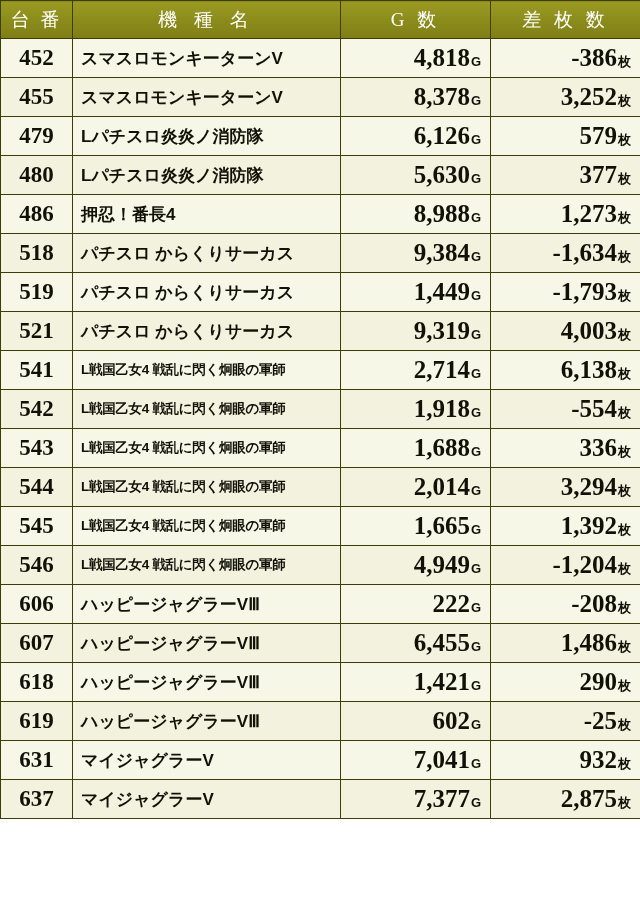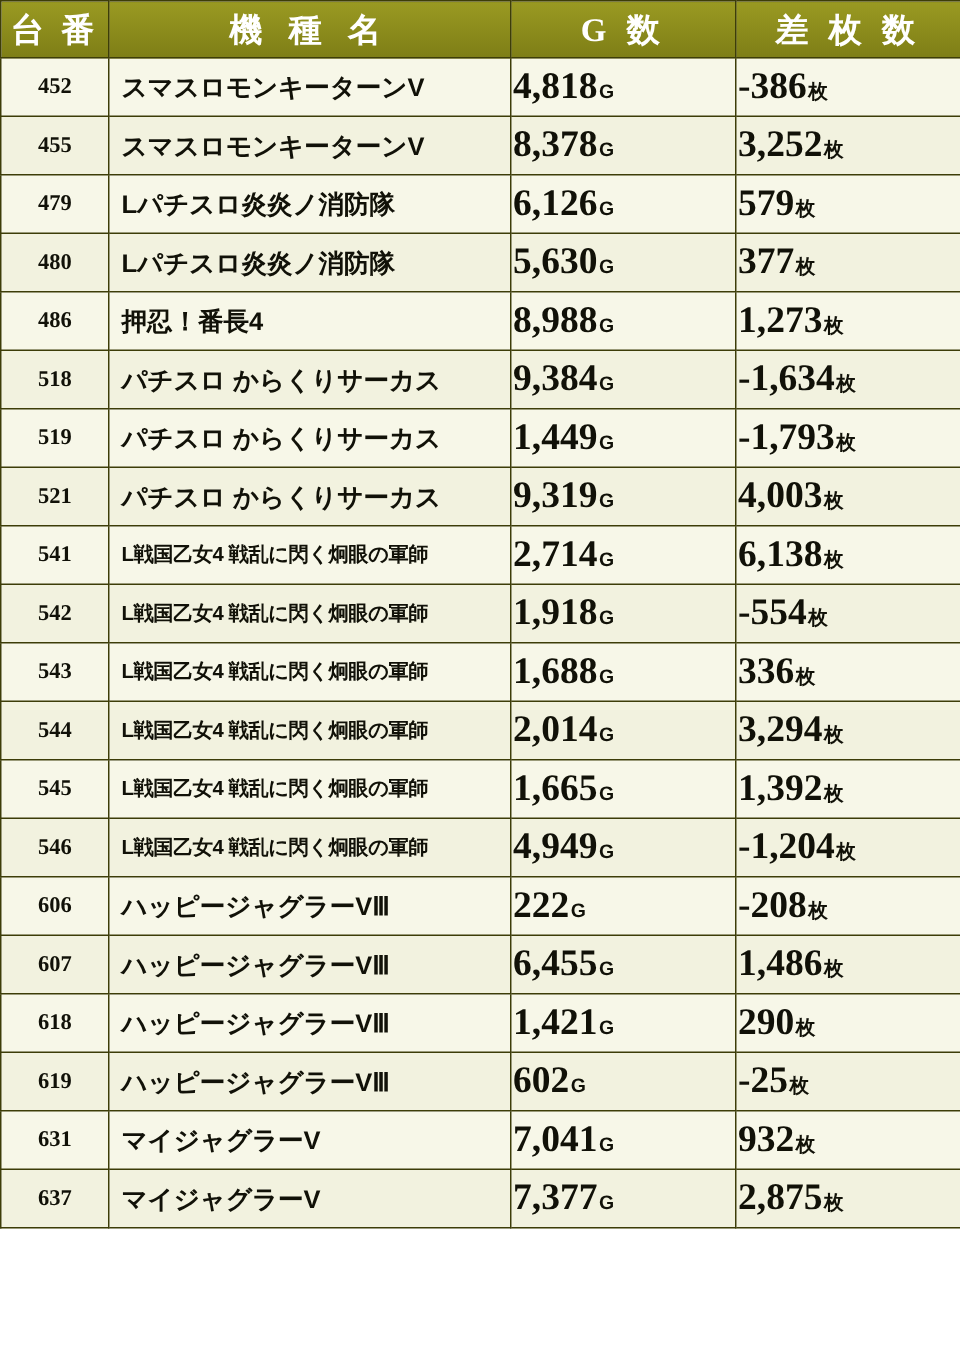--- a/index.html
+++ b/index.html
@@ -27,53 +27,54 @@
   table.data col.c-name  { width: 268px; }
   table.data col.c-g     { width: 150px; }
   table.data col.c-diff  { width: 150px; }
 
   thead th {
     background: #8a8a1e;
     background: linear-gradient(#9a9a22, #7e7e16);
     color: #ffffff;
     border: 1px solid #3d3d08;
     height: 38px;
-    font-size: 22px;
-    font-weight: bold;
+    font-size: 19px;
+    font-weight: normal;
     letter-spacing: 4px;
     text-align: center;
     font-family: "Liberation Serif", "DejaVu Serif", serif;
   }
   thead th.h-dai { letter-spacing: 3px; }
   thead th.h-name { letter-spacing: 6px; }
 
   tbody td {
     border: 1px solid #3d3d08;
     height: 39px;
     background: #f7f7e8;
     color: #111108;
   }
   tbody tr:nth-child(even) td { background: #f2f2df; }
 
   td.dai {
     text-align: center;
-    font-size: 15px;
+    font-size: 23px;
     font-weight: bold;
     font-family: "Liberation Serif", "DejaVu Serif", serif;
   }
   td.name {
     text-align: left;
     padding-left: 8px;
     font-size: 17px;
     font-weight: bold;
     white-space: nowrap;
     overflow: hidden;
   }
   td.name.small { font-size: 13.5px; letter-spacing: -0.3px; margin-left: 36px; }
   td.num {
+    text-align: right;
     padding-right: 9px;
     font-family: "Liberation Serif", "DejaVu Serif", serif;
     font-weight: bold;
     font-size: 25px;
     white-space: nowrap;
   }
   td.num .unit {
     font-size: 13px;
     font-weight: bold;
     margin-left: 1px;

